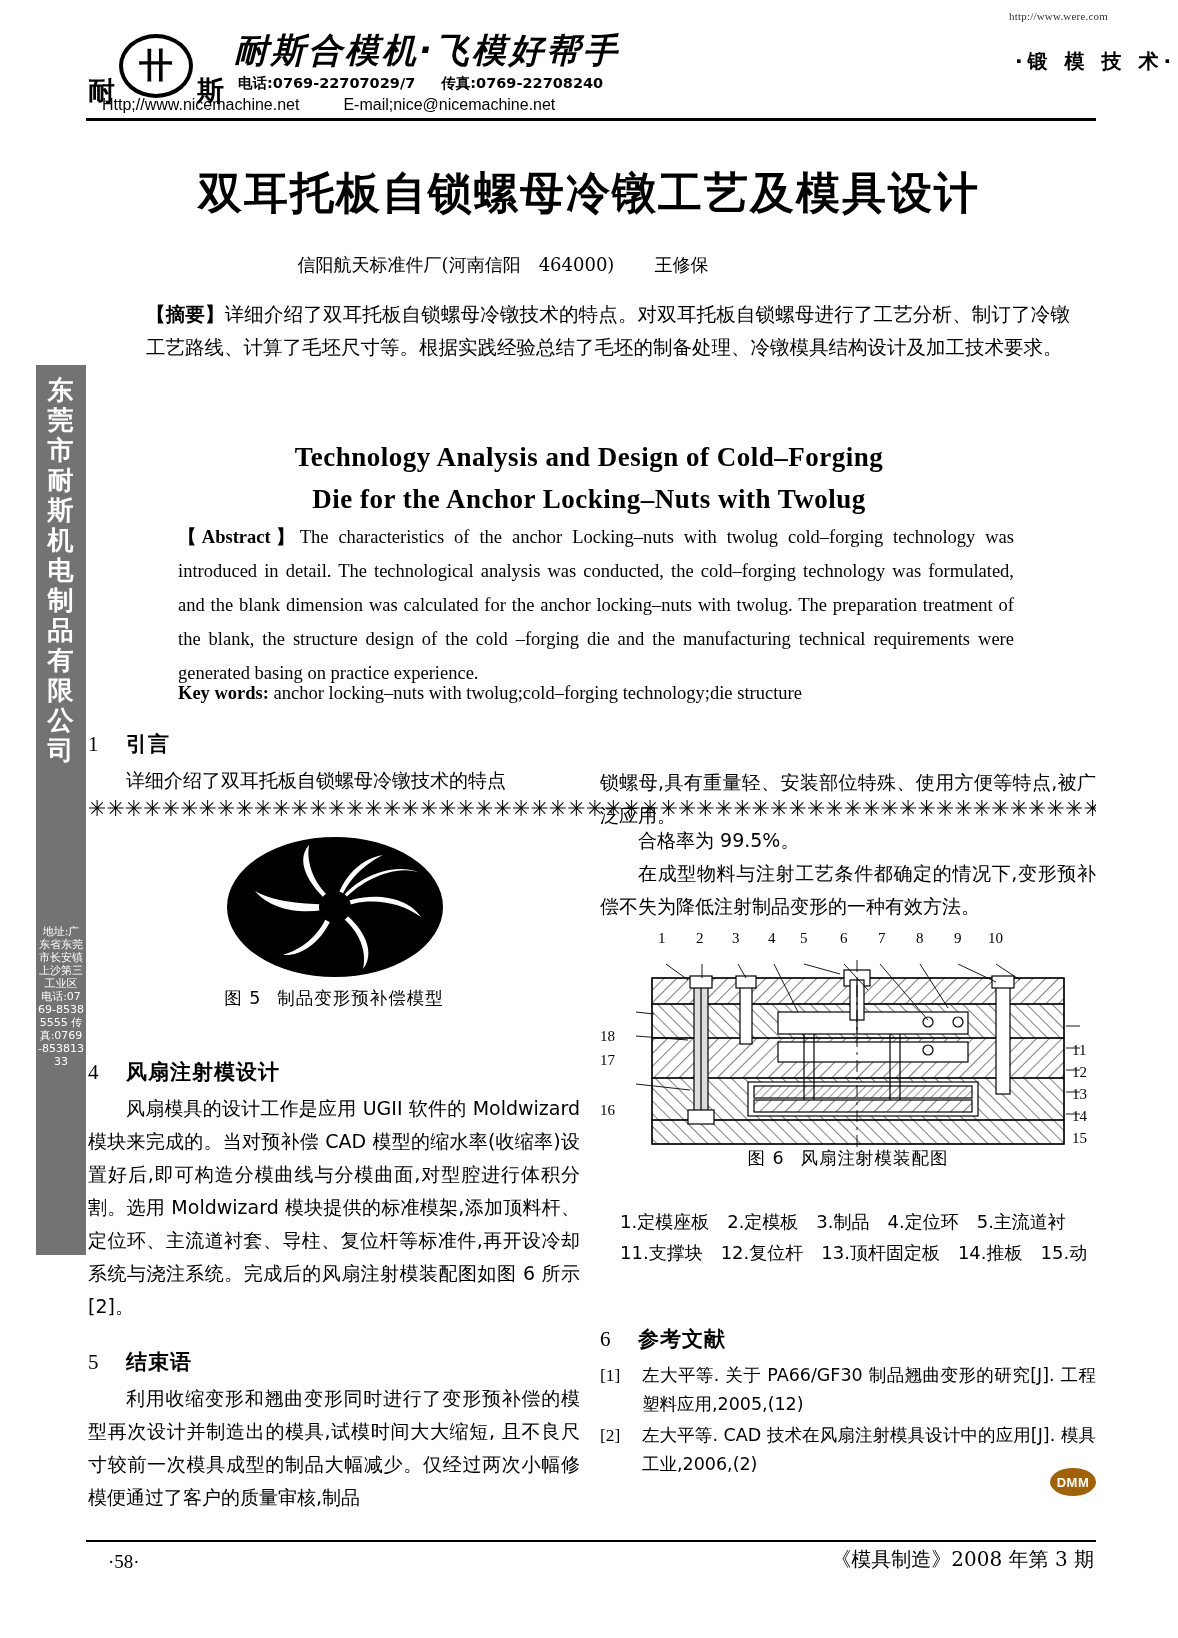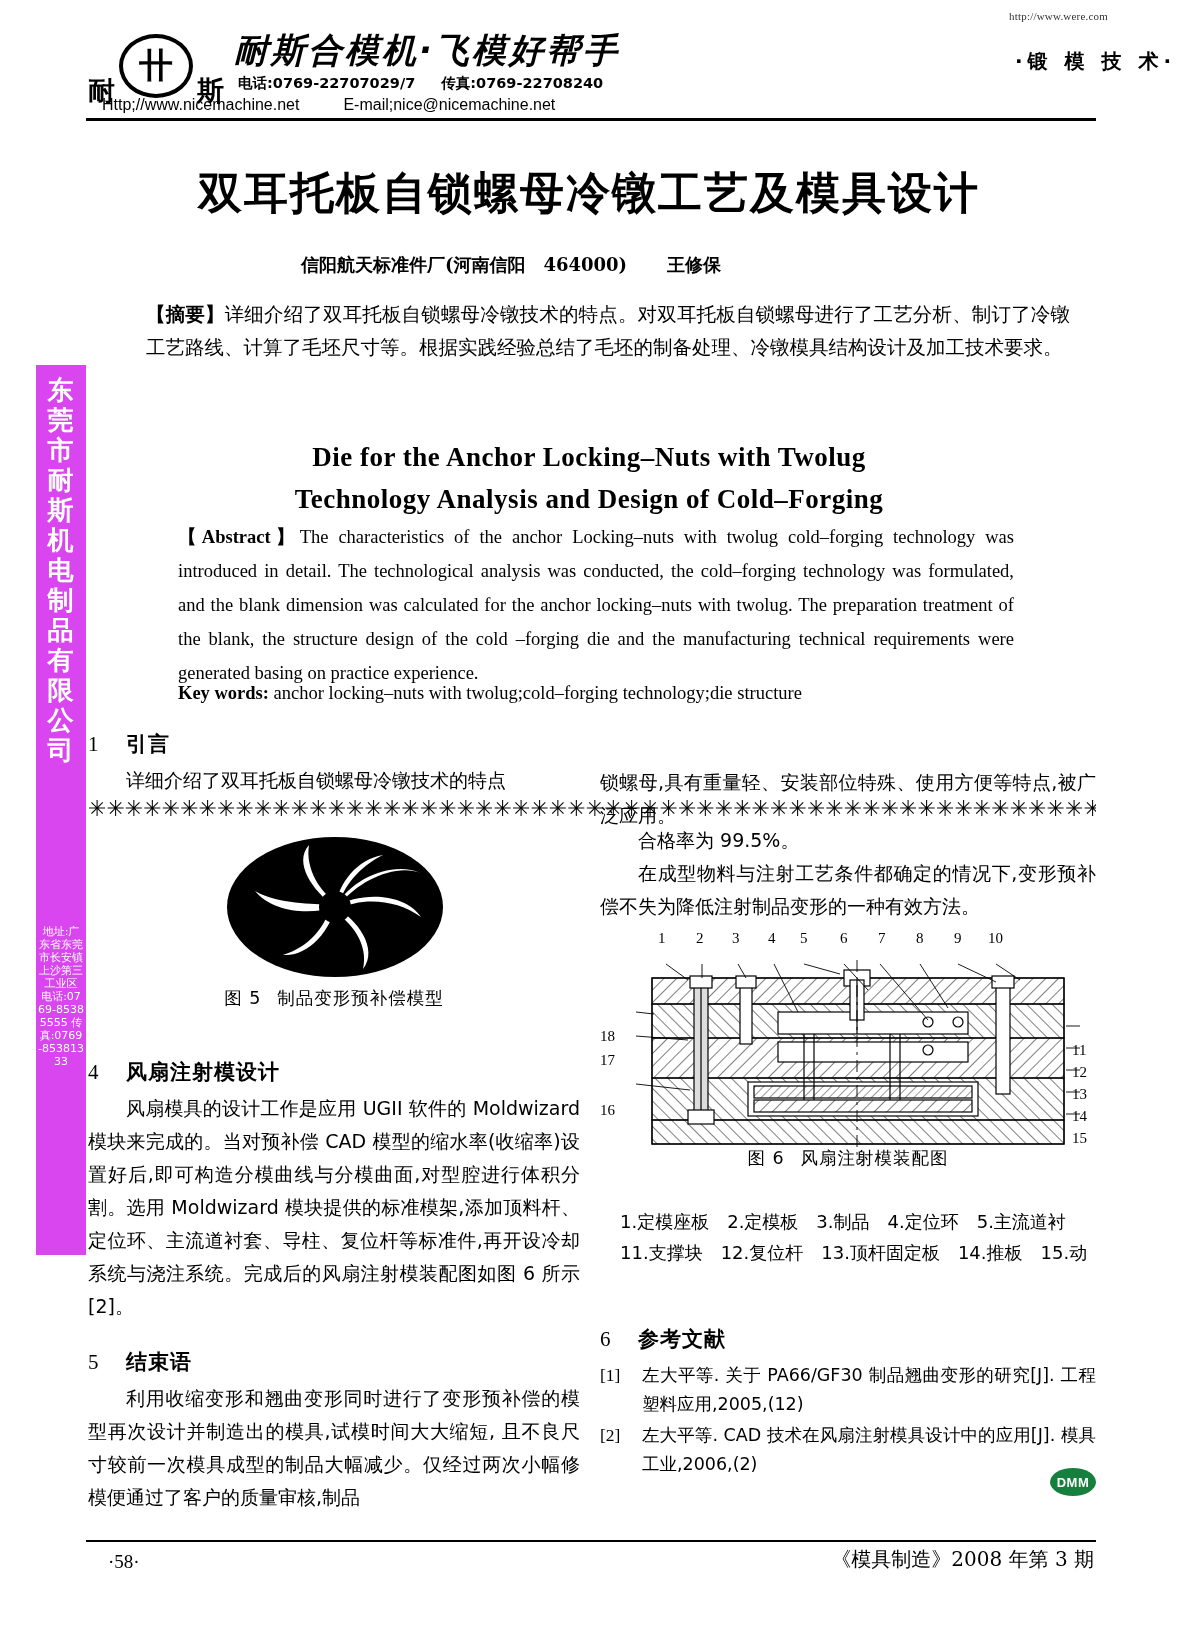--- a/index.html
+++ b/index.html
@@ -134,27 +134,27 @@
     top: 164px;
     width: 1178px;
     text-align: center;
     font-family: "DejaVu Sans", sans-serif;
     font-size: 44px;
     font-weight: bold;
     letter-spacing: 2px;
   }
   .doc-authors {
     position: absolute;
-    left: 8px;
+    left: 0;
     top: 253px;
     width: 1006px;
     text-align: center;
     font-family: "DejaVu Serif", serif;
     font-size: 18px;
-    font-weight: bold;
+    font-weight: normal;
   }
   .doc-authors .sp { display: inline-block; width: 40px; }
 
   
   .abs-cn {
     position: absolute;
     left: 146px;
     top: 298px;
     width: 924px;
     font-family: "DejaVu Serif", serif;
@@ -325,21 +325,21 @@
   }
   .ref-text { flex: 1; text-align: justify; }
 
   
   .side-ad {
     position: absolute;
     left: 36px;
     top: 365px;
     width: 50px;
     height: 890px;
-    background: #d946ef;
+    background: #737373;
     color: #fff;
     overflow: hidden;
   }
   .side-ad-text {
     position: absolute;
     left: 4px;
     top: 10px;
     width: 42px;
     font-family: "DejaVu Sans", sans-serif;
     font-size: 26px;
@@ -387,21 +387,21 @@
     font-size: 20px;
     white-space: nowrap;
   }
   .dmm-badge {
     position: absolute;
     right: 82px;
     top: 1468px;
     width: 46px;
     height: 28px;
     border-radius: 50%;
-    background: #15803d;
+    background: #a16207;
     color: #fff;
     font-family: "Liberation Sans", sans-serif;
     font-size: 13px;
     font-weight: bold;
     letter-spacing: 0.5px;
     display: flex;
     align-items: center;
     justify-content: center;
   }
   svg { display: block; }
@@ -436,22 +436,22 @@
   <div class="doc-title">双耳托板自锁螺母冷镦工艺及模具设计</div>
   <div class="doc-authors">
     <span>信阳航天标准件厂(河南信阳　464000)</span><span class="sp"></span><span>王修保</span>
   </div>
 
   <div class="abs-cn">
     <b>【摘要】</b><span>详细介绍了双耳托板自锁螺母冷镦技术的特点。对双耳托板自锁螺母进行了工艺分析、制订了冷镦工艺路线、计算了毛坯尺寸等。根据实践经验总结了毛坯的制备处理、冷镦模具结构设计及加工技术要求。</span>
   </div>
 
   <div class="title-en">
+    <div>Technology  Analysis  and  Design  of  Cold–Forging</div>
     <div>Die  for  the  Anchor  Locking–Nuts  with  Twolug</div>
-    <div>Technology  Analysis  and  Design  of  Cold–Forging</div>
   </div>
 
   <div class="abs-en">
     <b>【Abstract】</b><span>The characteristics of the anchor Locking–nuts with twolug cold–forging technology was introduced in detail. The technological analysis was conducted, the cold–forging technology was formulated, and the blank dimension was calculated for the anchor locking–nuts with twolug. The preparation treatment of the blank, the structure design of the cold –forging die and the manufacturing technical requirements were generated basing on practice experience.</span>
   </div>
   <div class="kw-en">
     <b>Key words:</b><span> anchor locking–nuts with twolug;cold–forging technology;die structure</span>
   </div>
 
   <div class="col-left">

